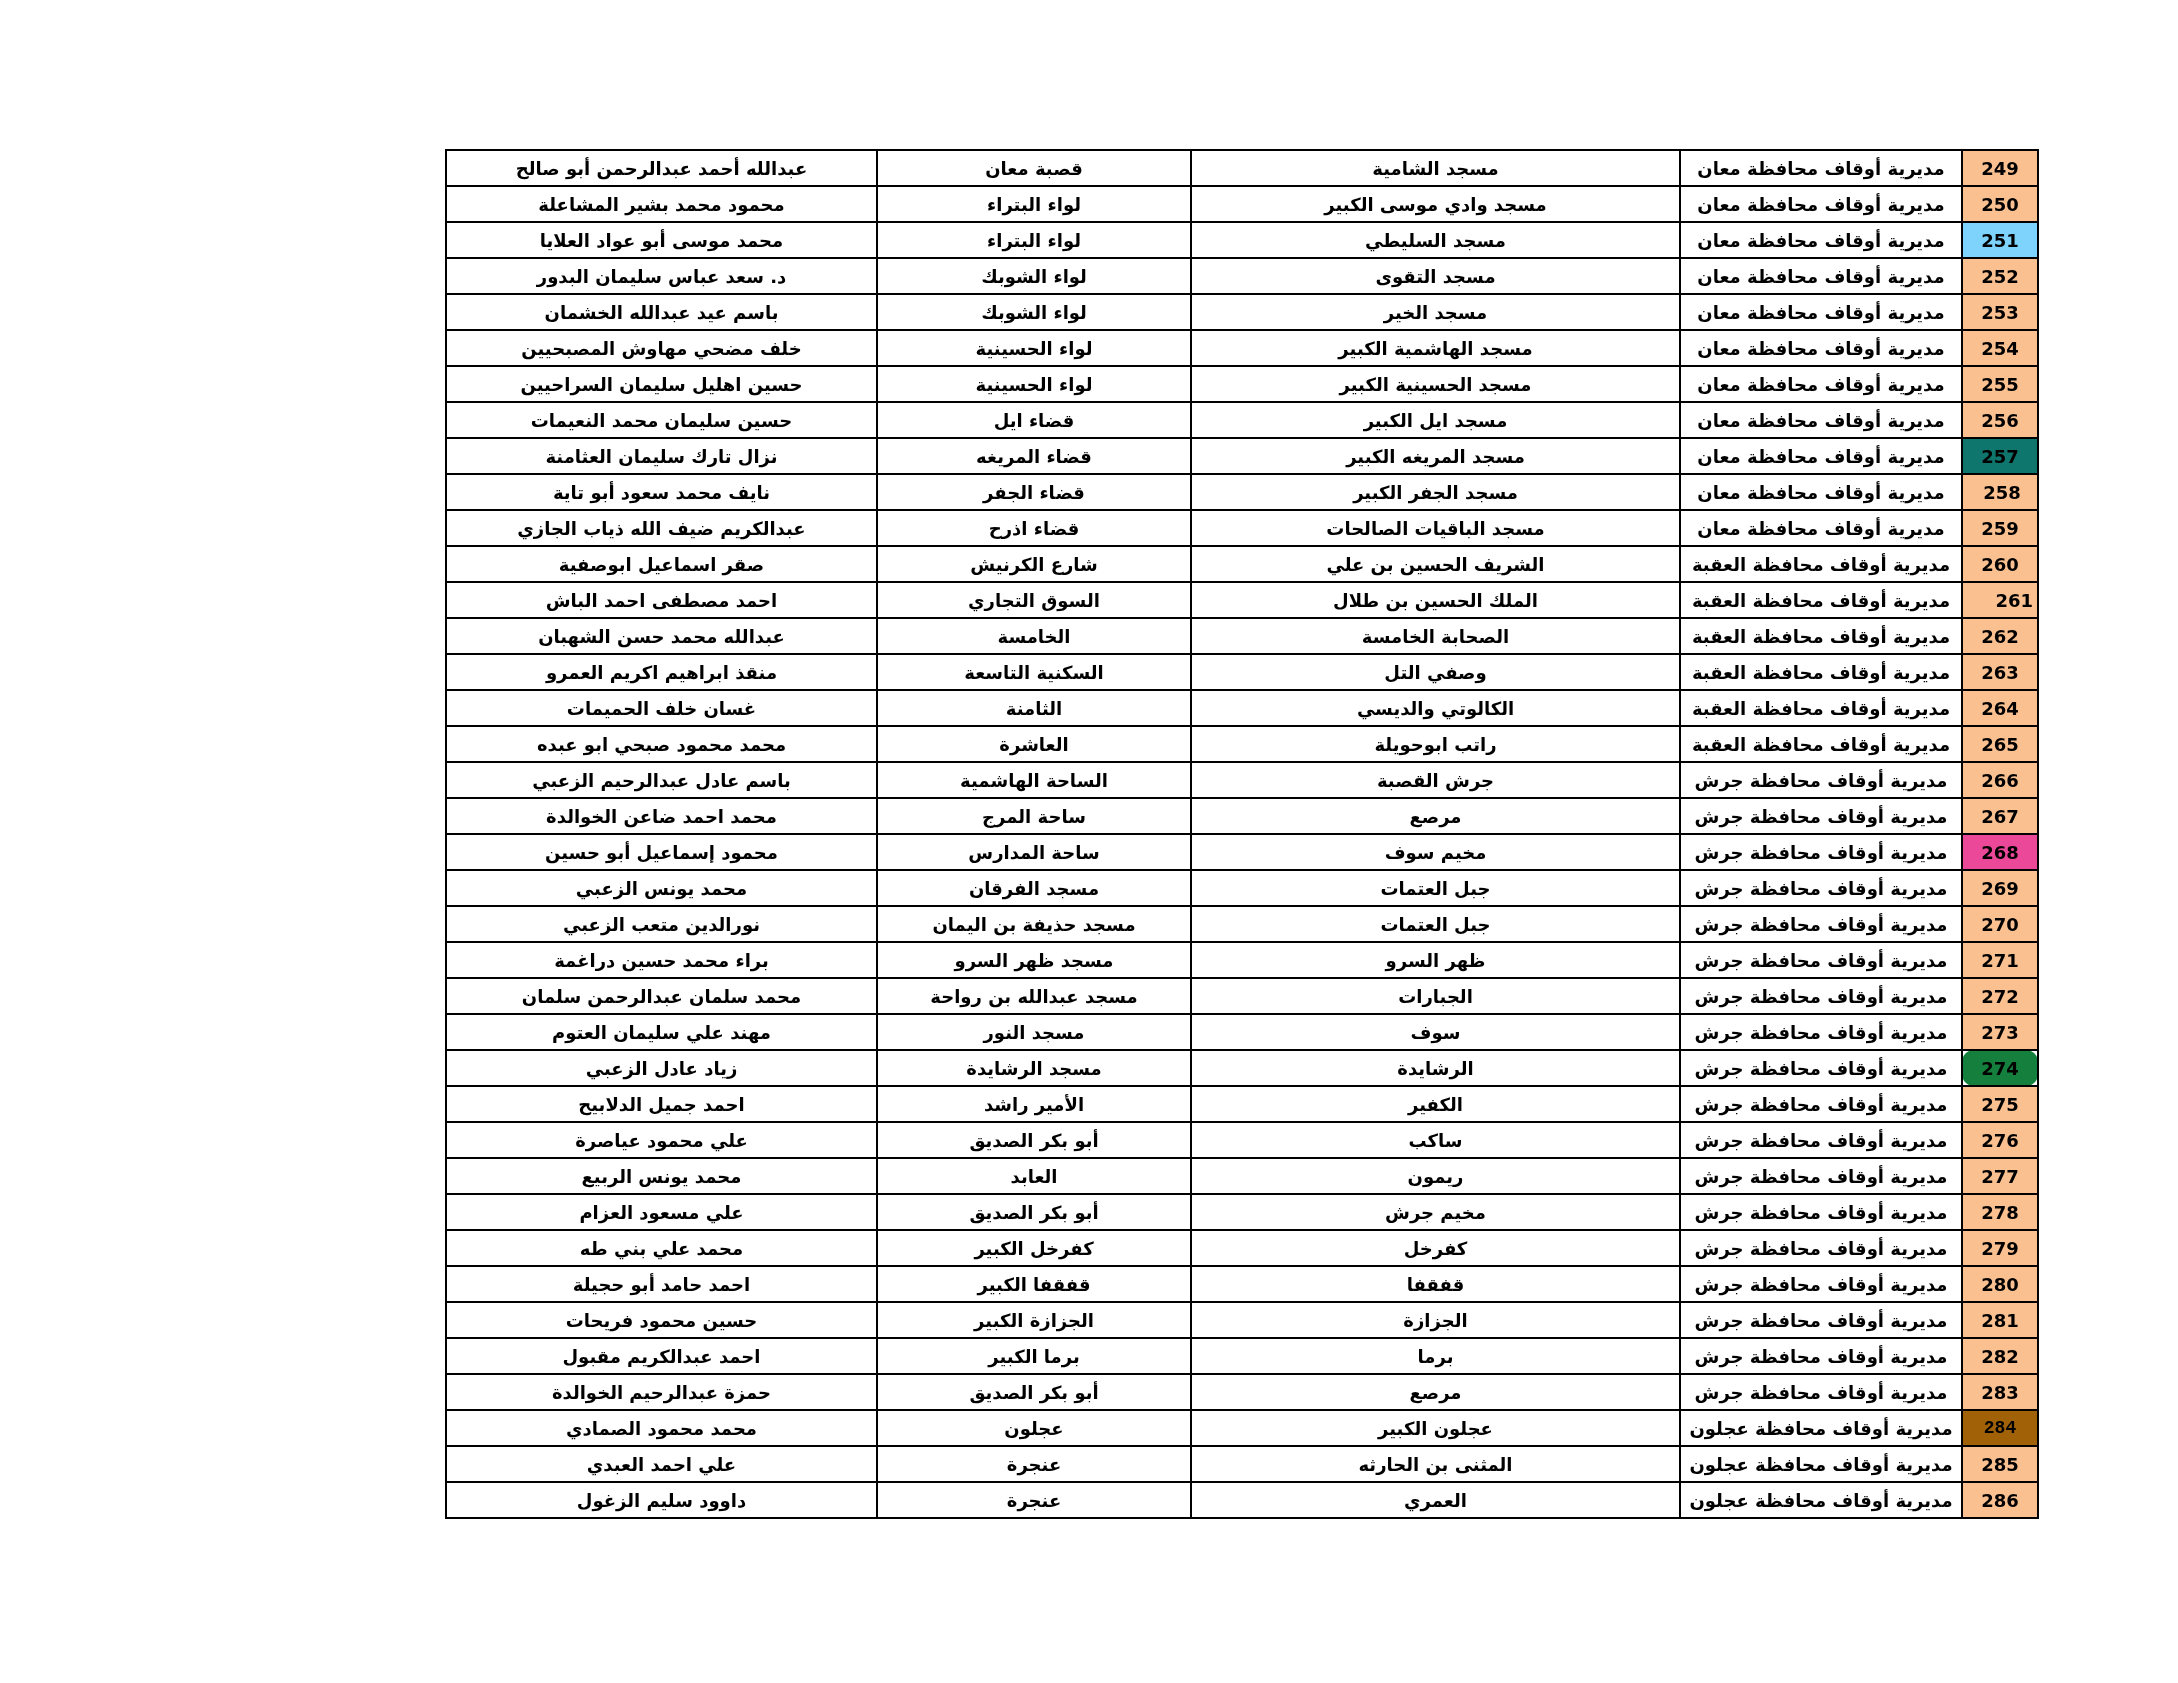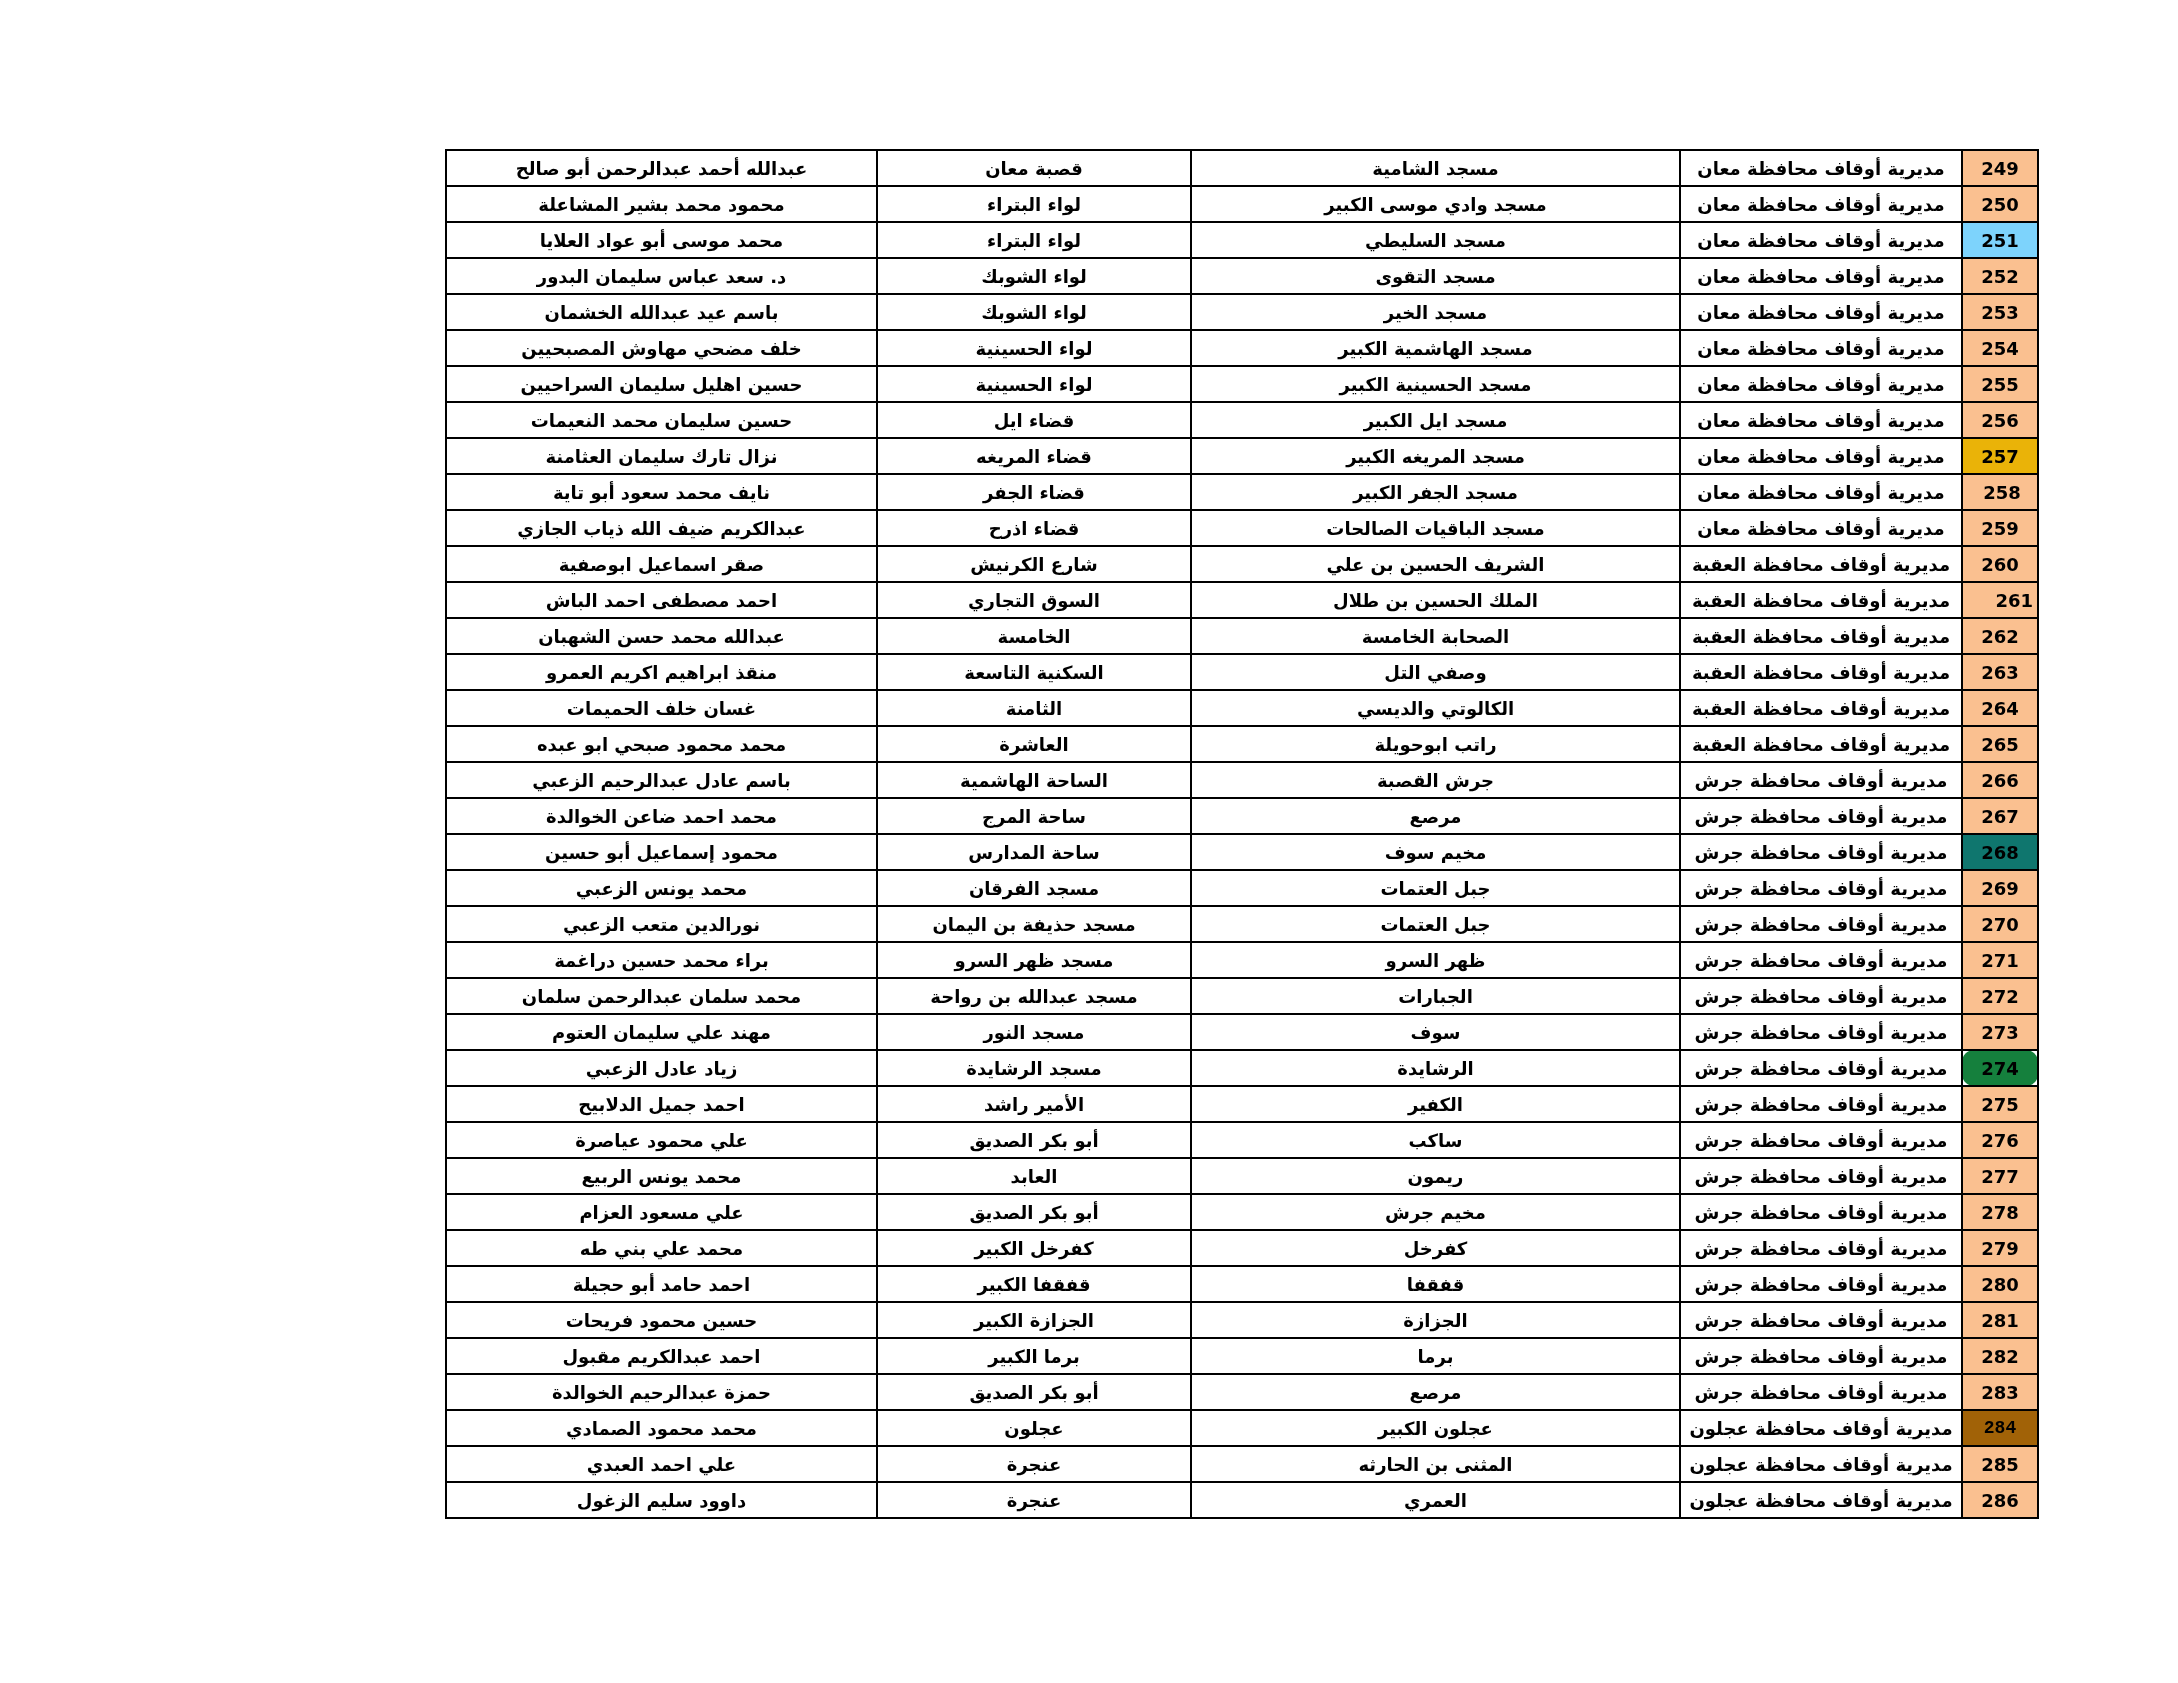--- a/index.html
+++ b/index.html
@@ -118,21 +118,21 @@
 
   <tr>
     <td class="cell-number" style="background: rgb(250, 192, 144);">256</td>
     <td class="cell-directorate">مديرية أوقاف محافظة معان</td>
     <td class="cell-mosque">مسجد ايل الكبير</td>
     <td class="cell-district">قضاء ايل</td>
     <td class="cell-imam">حسين سليمان محمد  النعيمات</td>
   </tr>
 
   <tr>
-    <td class="cell-number" style="background: #eab308;">257</td>
+    <td class="cell-number" style="background: #0f766e;">257</td>
     <td class="cell-directorate">مديرية أوقاف محافظة معان</td>
     <td class="cell-mosque">مسجد المريغه الكبير</td>
     <td class="cell-district">قضاء المريغه</td>
     <td class="cell-imam">نزال تارك سليمان  العثامنة</td>
   </tr>
 
   <tr>
     <td class="cell-number" style="background: rgb(250, 192, 144); padding-left: 8px;">258</td>
     <td class="cell-directorate">مديرية أوقاف محافظة معان</td>
     <td class="cell-mosque">مسجد الجفر الكبير</td>
@@ -206,21 +206,21 @@
 
   <tr>
     <td class="cell-number" style="background: rgb(250, 192, 144);">267</td>
     <td class="cell-directorate">مديرية أوقاف محافظة جرش</td>
     <td class="cell-mosque">مرصع</td>
     <td class="cell-district">ساحة المرج</td>
     <td class="cell-imam">محمد احمد ضاعن الخوالدة</td>
   </tr>
 
   <tr>
-    <td class="cell-number" style="background: #0f766e;">268</td>
+    <td class="cell-number" style="background: #ec4899;">268</td>
     <td class="cell-directorate">مديرية أوقاف محافظة جرش</td>
     <td class="cell-mosque">مخيم سوف</td>
     <td class="cell-district">ساحة المدارس</td>
     <td class="cell-imam">محمود إسماعيل أبو حسين</td>
   </tr>
 
   <tr>
     <td class="cell-number" style="background: rgb(250, 192, 144);">269</td>
     <td class="cell-directorate">مديرية أوقاف محافظة جرش</td>
     <td class="cell-mosque">جبل العتمات</td>

